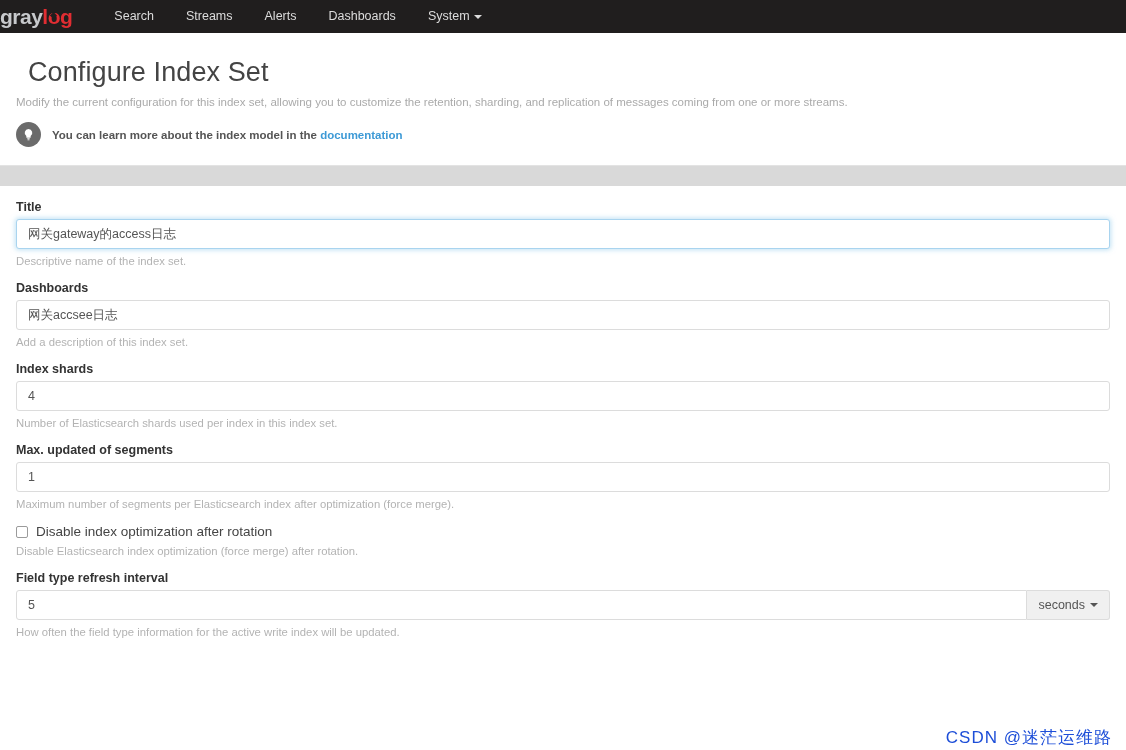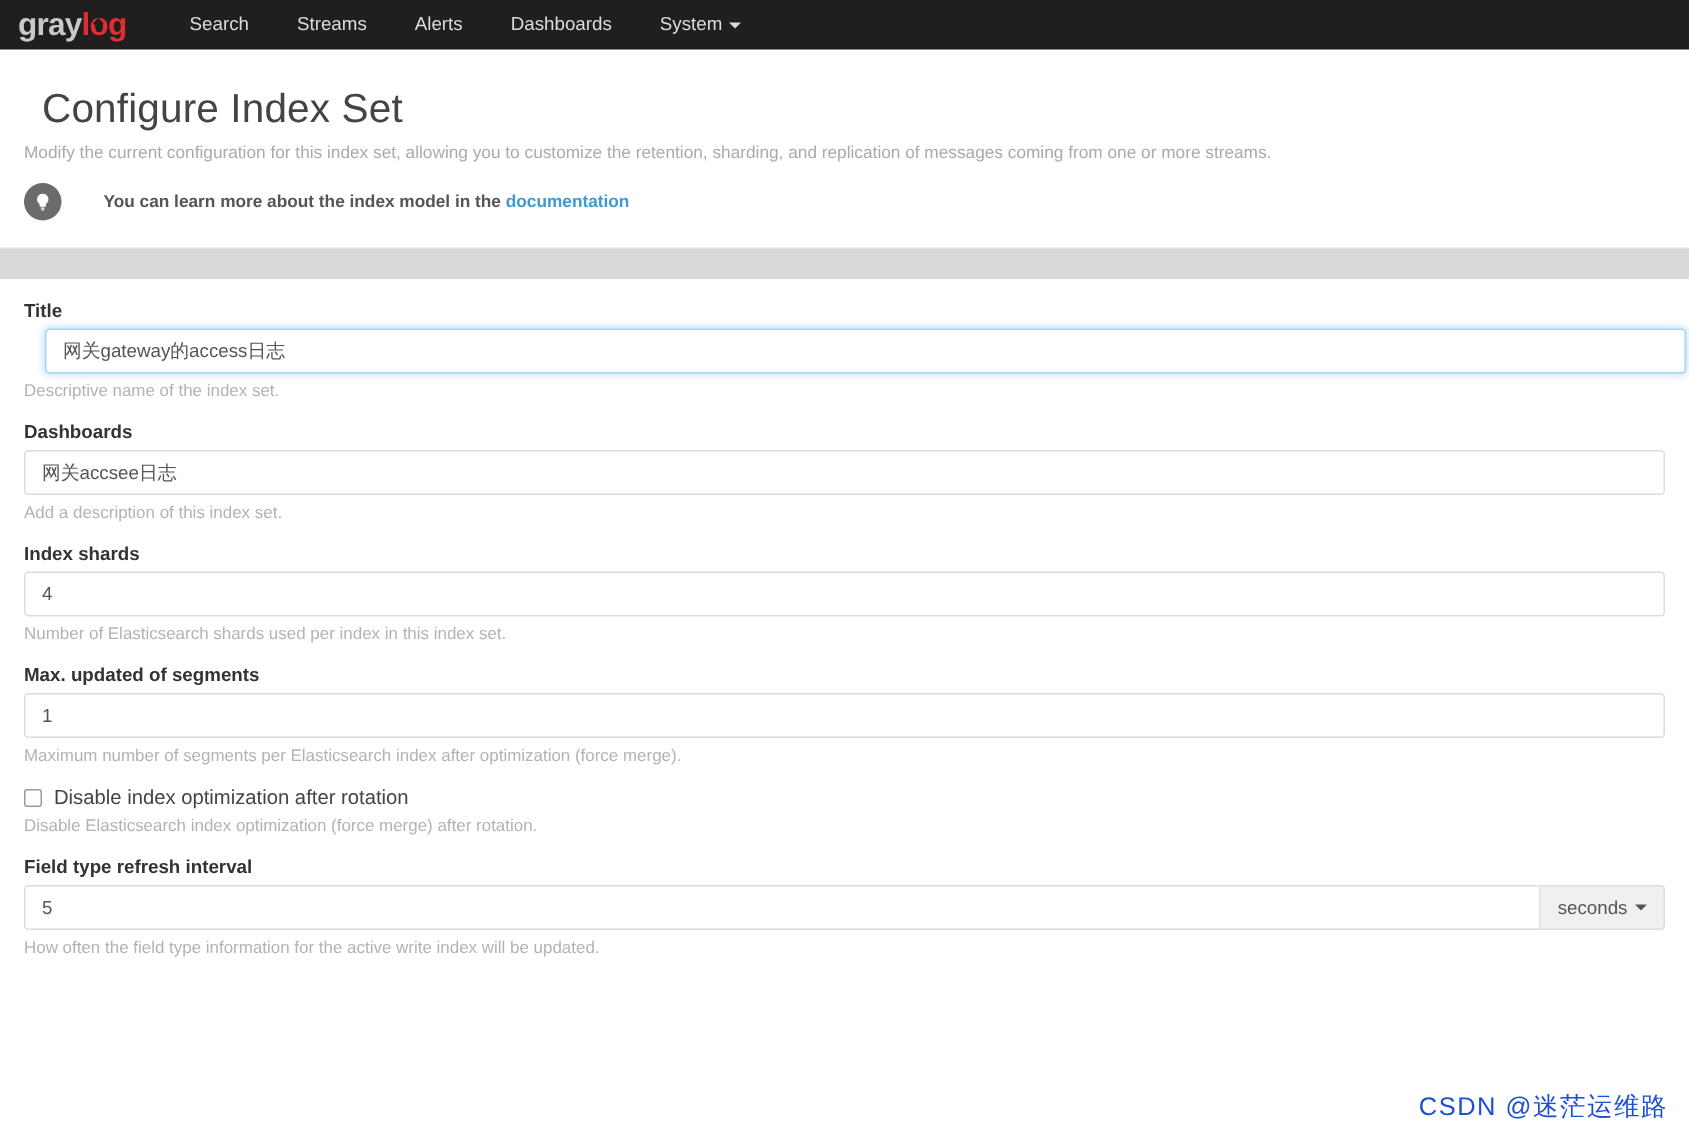--- a/index.html
+++ b/index.html
@@ -11,21 +11,20 @@
     font-family: "Liberation Sans", "DejaVu Sans", sans-serif;
     -webkit-font-smoothing: antialiased;
   }
 
   
   .navbar {
     height: 33px;
     background: #201e1e;
     display: flex;
     align-items: center;
-    padding-left: 12px;
     position: relative;
     z-index: 10;
     text-align: center;
   }
   .brand {
     font-size: 21px;
     font-weight: bold;
     letter-spacing: -0.5px;
     line-height: 1;
     margin-right: 26px;
@@ -78,21 +77,21 @@
     letter-spacing: 0.1px;
   }
   .page-subtitle {
     font-size: 11.5px;
     color: #aaa;
     margin: 0 0 14px 0;
   }
   .info-row {
     display: flex;
     align-items: center;
-    gap: 28px;
+    gap: 11px;
   }
   .bulb-circle {
     width: 25px; height: 25px;
     border-radius: 50%;
     background: #6b6b6b;
     display: flex;
     align-items: center;
     justify-content: center;
     flex: 0 0 auto;
   }
@@ -132,21 +131,20 @@
     font-family: "Liberation Sans", "DejaVu Sans", sans-serif;
     color: #555;
     background: #fff;
     border: 1px solid #dcdcdc;
     border-radius: 3px;
     outline: none;
   }
   .form-control.focused {
     border-color: #a9d4ef;
     box-shadow: 0 0 5px 1px rgba(140, 200, 235, 0.55);
-    margin-left: 14px;
   }
   .help-block {
     font-size: 11.3px;
     color: #b3b3b3;
     margin: 6px 0 14px 0;
   }
 
   
   .checkbox-row {
     display: flex;

